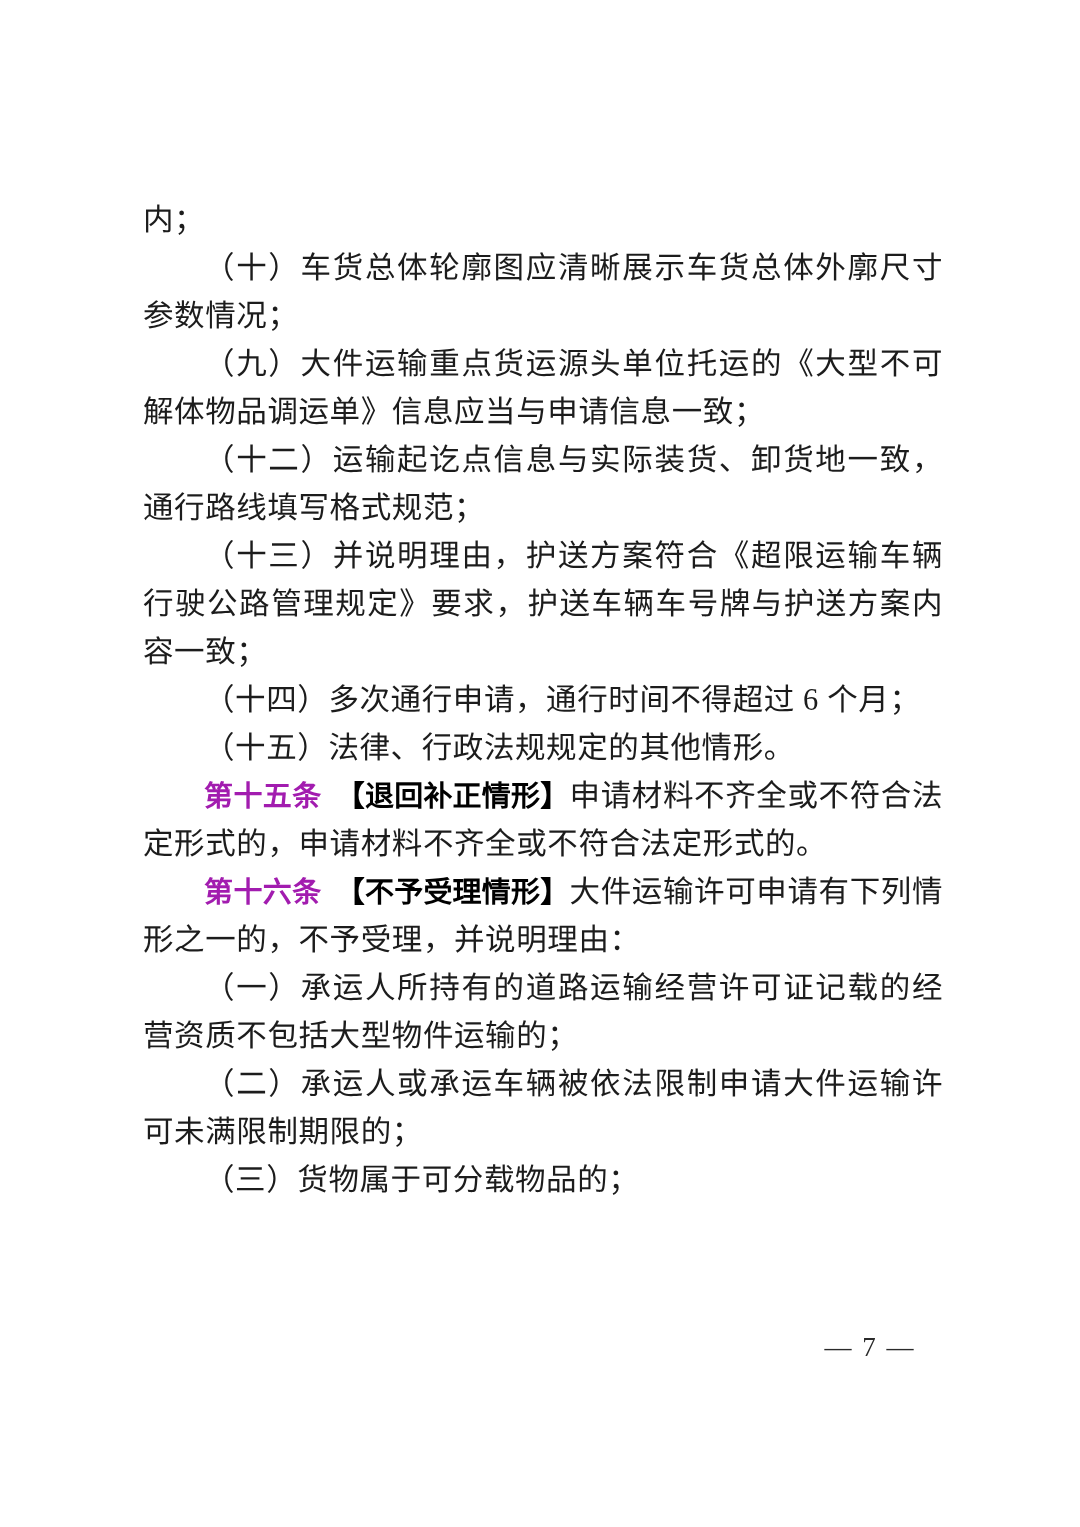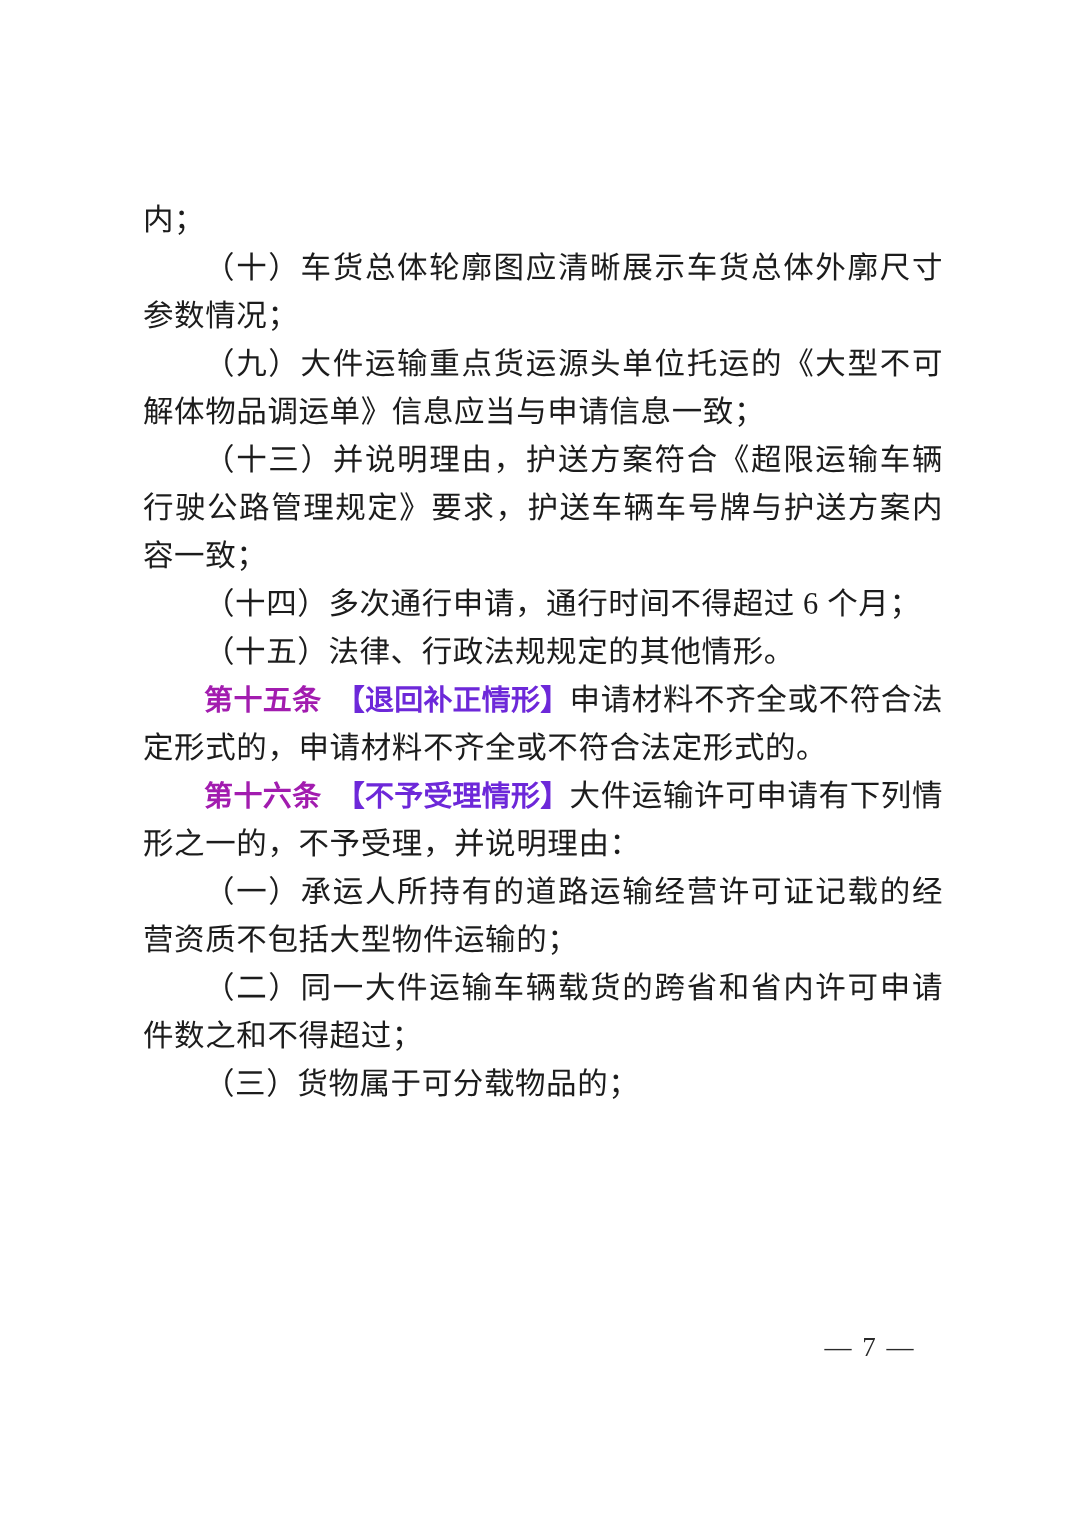--- a/index.html
+++ b/index.html
@@ -50,21 +50,21 @@
   }
   .art-gap {
     display: inline-block;
     width: 14px;
   }
   .art-bracket {
     font-family: "DejaVu Sans", "Liberation Sans", sans-serif;
     font-weight: 700;
     font-size: 29px;
     letter-spacing: 0.2px;
-    color: #6d28d9;
+    color: #000000;
   }
   .page-number {
     position: absolute;
     left: 0;
     top: 1332px;
     width: 1080px;
     text-align: center;
     padding-right: 0;
     font-size: 27px;
     letter-spacing: 2px;
@@ -83,34 +83,35 @@
 
   <div class="text-block">
 
     <p class="para noindent">内；</p>
 
     <p class="para indent">（十）车货总体轮廓图应清晰展示车货总体外廓尺寸参数情况；</p>
 
     <p class="para indent">（九）大件运输重点货运源头单位托运的《大型不可解体物品调运单》信息应当与申请信息一致；</p>
 
 
+    <p class="para indent">（十二）运输起讫点信息与实际装货、卸货地一致，通行路线填写格式规范；</p>
 
     <p class="para indent">（十三）并说明理由，护送方案符合《超限运输车辆行驶公路管理规定》要求，护送车辆车号牌与护送方案内容一致；</p>
 
     <p class="para indent">（十四）多次通行申请，通行时间不得超过 6 个月；</p>
 
     <p class="para indent">（十五）法律、行政法规规定的其他情形。</p>
 
     <p class="para indent"><span class="art-label">第十五条</span><span class="art-gap"></span><span class="art-bracket">【退回补正情形】</span><span>申请材料不齐全或不符合法定形式的，申请材料不齐全或不符合法定形式的。</span></p>
 
     <p class="para indent"><span class="art-label">第十六条</span><span class="art-gap"></span><span class="art-bracket">【不予受理情形】</span><span>大件运输许可申请有下列情形之一的，不予受理，并说明理由：</span></p>
 
     <p class="para indent">（一）承运人所持有的道路运输经营许可证记载的经营资质不包括大型物件运输的；</p>
 
-    <p class="para indent">（二）同一大件运输车辆载货的跨省和省内许可申请件数之和不得超过；</p>
+    <p class="para indent">（二）承运人或承运车辆被依法限制申请大件运输许可未满限制期限的；</p>
 
     <p class="para indent">（三）货物属于可分载物品的；</p>
 
   </div>
 
   <div class="page-number"><span class="pn-inner">— 7 —</span></div>
 
 </div>
 
 </body></html>

